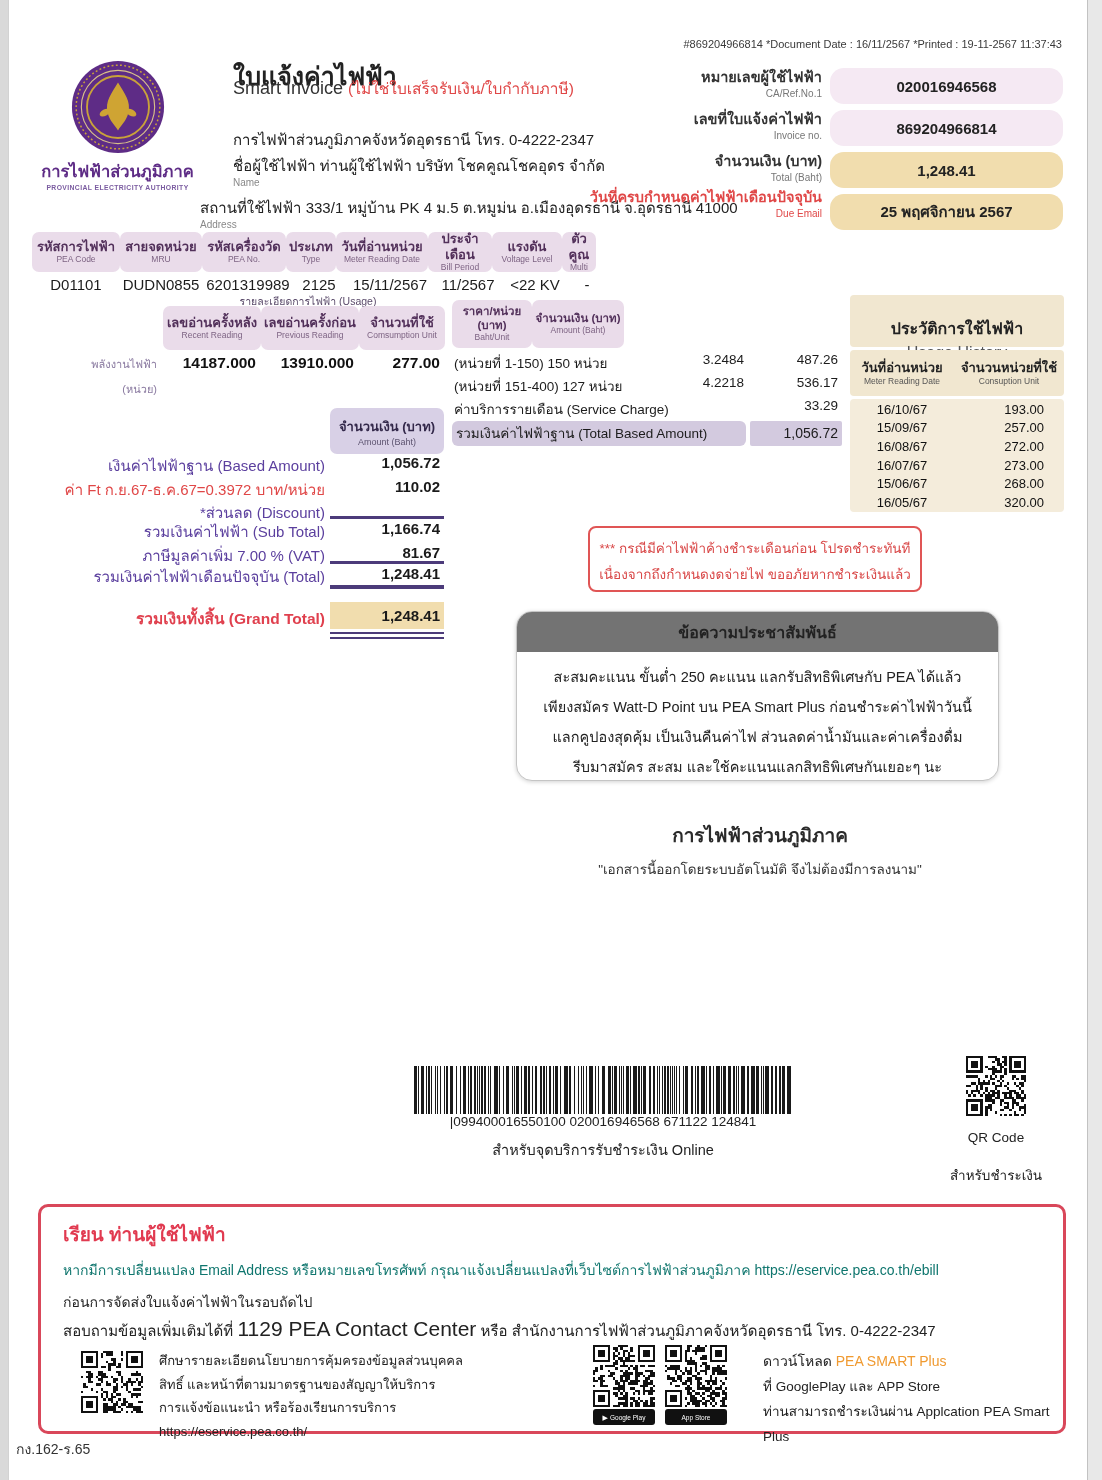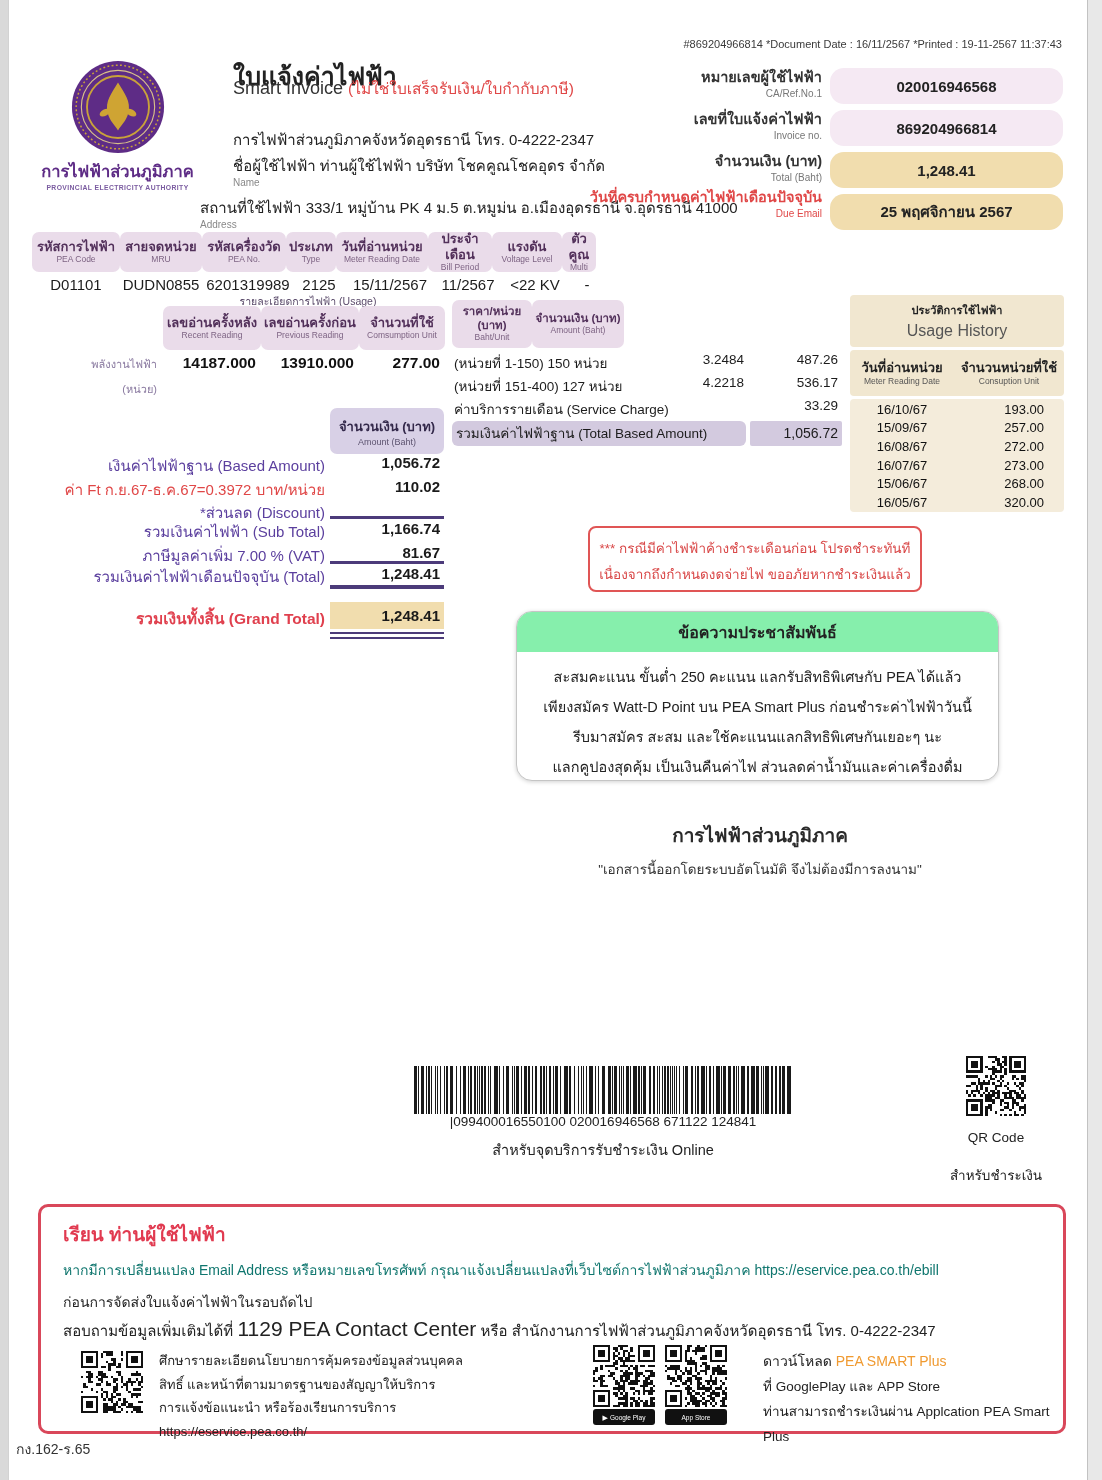--- a/index.html
+++ b/index.html
@@ -44,21 +44,21 @@
   .rval{font-size:15.5px;font-weight:600;color:#111;text-align:right;padding-right:5px;box-sizing:border-box;}
 
   .trow{position:absolute;width:390px;height:22px;}
   .trow .lbl{position:absolute;left:2px;top:0;font-size:13.5px;color:#1c1c1c;}
   .trow .rate{position:absolute;left:214px;width:78px;top:0;text-align:right;font-size:13.5px;color:#1c1c1c;}
   .trow .amt{position:absolute;left:298px;width:88px;top:0;text-align:right;font-size:13.5px;color:#1c1c1c;}
   .totrow .c1{position:absolute;left:0;top:0;width:294px;height:25px;background:#d3cadf;border-radius:6px;font-size:13.5px;color:#1c1c1c;line-height:25px;padding-left:4px;box-sizing:border-box;}
   .totrow .c2{position:absolute;left:298px;top:0;width:92px;height:25px;background:#d3cadf;border-radius:2px;font-size:14px;color:#1c1c1c;line-height:25px;text-align:right;padding-right:4px;box-sizing:border-box;}
 
   .hist-block{background:#f1e7d0;border-radius:4px;box-sizing:border-box;}
-  .hist-title-th{font-size:11px;font-weight:bold;color:#222;text-align:center;padding-top:6px;}
+  .hist-title-th{font-size:16px;font-weight:bold;color:#222;text-align:center;padding-top:21px;}
   .hist-title-en{font-size:16px;color:#555;text-align:center;padding-top:3px;}
   .hist-col{display:flex;flex-direction:column;align-items:center;justify-content:center;}
   .hist-col .t{font-size:13px;font-weight:bold;color:#222;line-height:1.2;}
   .hist-col .e{font-size:8.5px;color:#555;}
   .hist-row{display:flex;height:18.6px;align-items:center;font-size:13px;color:#111;}
   .hist-row .d{width:104px;text-align:center;}
   .hist-row .u{width:100px;text-align:right;padding-right:10px;box-sizing:border-box;}
 
   .sum-hdr{left:330px;top:408px;width:114px;height:46px;background:#d8d0e6;border-radius:7px;display:flex;flex-direction:column;align-items:center;justify-content:center;}
   .sum-hdr .t{font-size:13px;font-weight:bold;color:#33284a;}
@@ -68,21 +68,21 @@
   .sum-val{left:332px;width:108px;text-align:right;font-size:15px;font-weight:600;color:#1a1a1a;}
   .rule{left:330px;width:114px;background:#4c3b7a;}
   .dbl-rule{left:330px;width:114px;height:7px;border-top:2.5px solid #4c3b7a;border-bottom:2.5px solid #4c3b7a;box-sizing:border-box;}
   .grand-box{left:330px;top:602px;width:114px;height:27px;background:#f1ddae;display:flex;align-items:center;justify-content:flex-end;padding-right:4px;box-sizing:border-box;font-size:15px;font-weight:600;color:#1a1a1a;}
   .grand-lbl{left:20px;top:606px;width:305px;text-align:right;font-size:15.5px;font-weight:bold;color:#e0404e;}
 
   .warn-box{left:588px;top:526px;width:334px;height:66px;border:2px solid #e05555;border-radius:8px;box-sizing:border-box;text-align:center;padding-top:8px;}
   .warn-box div{font-size:13.5px;color:#d94848;line-height:26px;font-weight:500;}
 
   .pr-box{left:516px;top:611px;width:483px;height:170px;border:1px solid #c5c5c5;border-radius:16px;box-shadow:0 1px 4px rgba(0,0,0,.18);overflow:hidden;box-sizing:border-box;background:#fff;}
-  .pr-head{height:40px;background:#86efac;display:flex;align-items:center;justify-content:center;font-size:16px;font-weight:bold;color:#222;}
+  .pr-head{height:40px;background:#737373;display:flex;align-items:center;justify-content:center;font-size:16px;font-weight:bold;color:#222;}
   .pr-body{padding-top:10px;}
   .pr-body div{font-size:14.5px;color:#222;text-align:center;line-height:30px;}
 
   .sig-org{left:510px;top:820px;width:500px;text-align:center;font-size:19px;font-weight:bold;color:#2a2a2a;}
   .sig-note{left:510px;top:858px;width:500px;text-align:center;font-size:13.5px;color:#333;}
 
   .bc-num{left:364px;top:1114px;width:478px;text-align:center;font-size:13.5px;color:#222;}
   .bc-cap{left:364px;top:1138px;width:478px;text-align:center;font-size:14.5px;color:#222;font-weight:500;}
   .qr-lbl1{left:936px;top:1130px;width:120px;text-align:center;font-size:13.5px;color:#222;}
   .qr-lbl2{left:936px;top:1164px;width:120px;text-align:center;font-size:13.5px;color:#222;}
@@ -321,22 +321,22 @@
 <div class="abs warn-box">
   <div>*** กรณีมีค่าไฟฟ้าค้างชำระเดือนก่อน โปรดชำระทันที</div>
   <div>เนื่องจากถึงกำหนดงดจ่ายไฟ ขออภัยหากชำระเงินแล้ว</div>
 </div>
 
 <div class="abs pr-box">
   <div class="pr-head">ข้อความประชาสัมพันธ์</div>
   <div class="pr-body">
     <div>สะสมคะแนน ขั้นต่ำ 250 คะแนน แลกรับสิทธิพิเศษกับ PEA ได้แล้ว</div>
     <div>เพียงสมัคร Watt-D Point บน PEA Smart Plus ก่อนชำระค่าไฟฟ้าวันนี้</div>
+    <div>แลกคูปองสุดคุ้ม เป็นเงินคืนค่าไฟ ส่วนลดค่าน้ำมันและค่าเครื่องดื่ม</div>
     <div>รีบมาสมัคร สะสม และใช้คะแนนแลกสิทธิพิเศษกันเยอะๆ นะ</div>
-    <div>แลกคูปองสุดคุ้ม เป็นเงินคืนค่าไฟ ส่วนลดค่าน้ำมันและค่าเครื่องดื่ม</div>
   </div>
 </div>
 
 <div class="abs sig-org">การไฟฟ้าส่วนภูมิภาค</div>
 <div class="abs sig-note">"เอกสารนี้ออกโดยระบบอัตโนมัติ จึงไม่ต้องมีการลงนาม"</div>
 
 <div class="abs" style="left:414px;top:1066px;" id="barcode">
     <svg width="378" height="48" shape-rendering="crispEdges">
       <rect x="0" y="0" width="3" height="48" fill="#1a1a1a"></rect>
       <rect x="4" y="0" width="1" height="48" fill="#1a1a1a"></rect>

